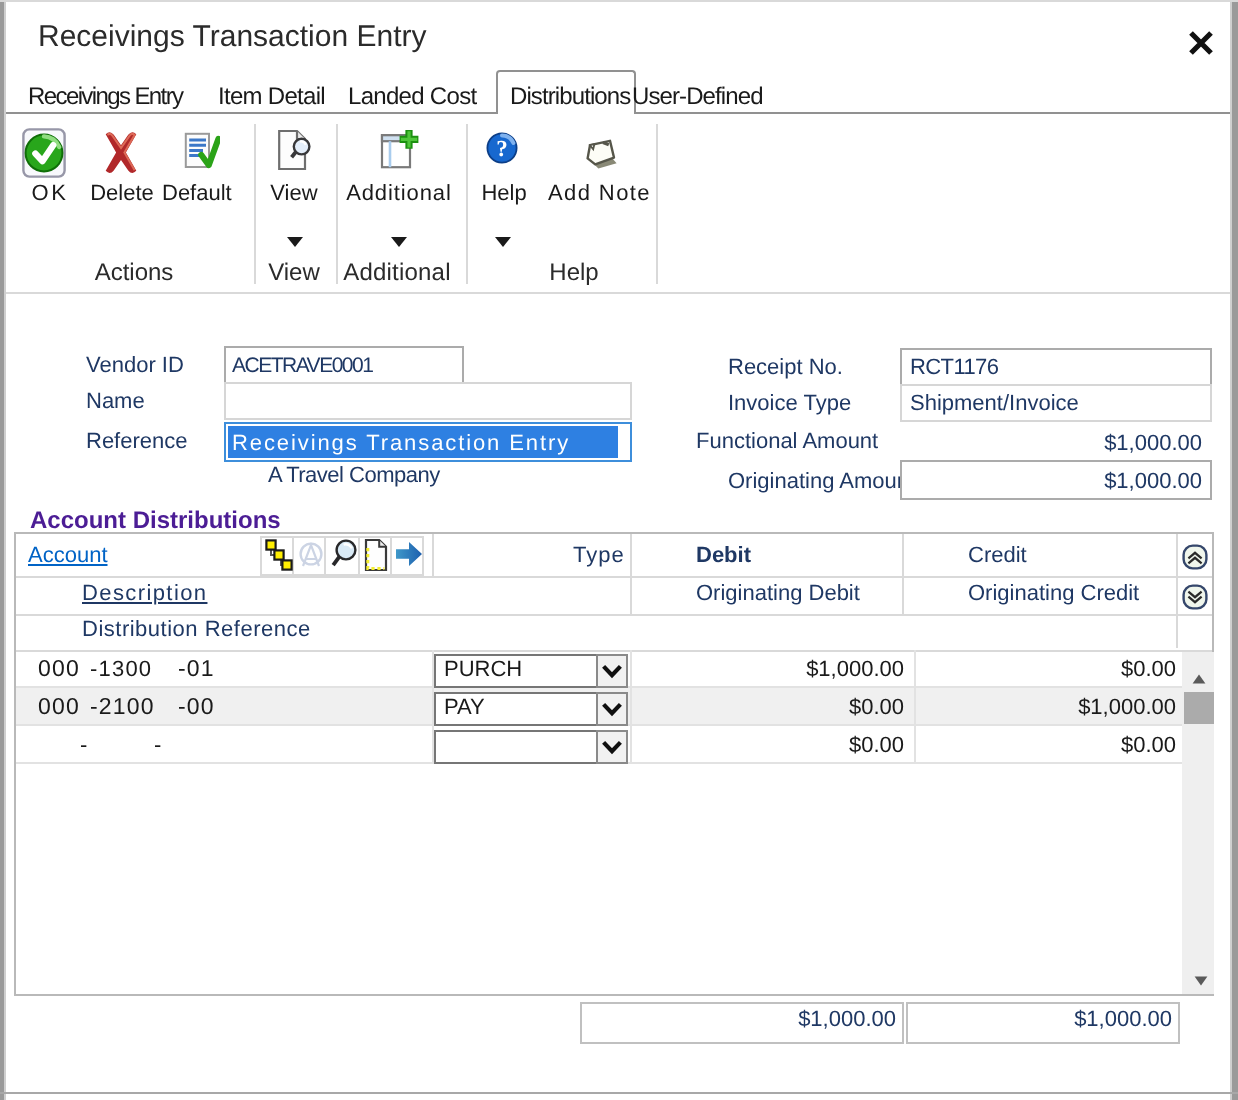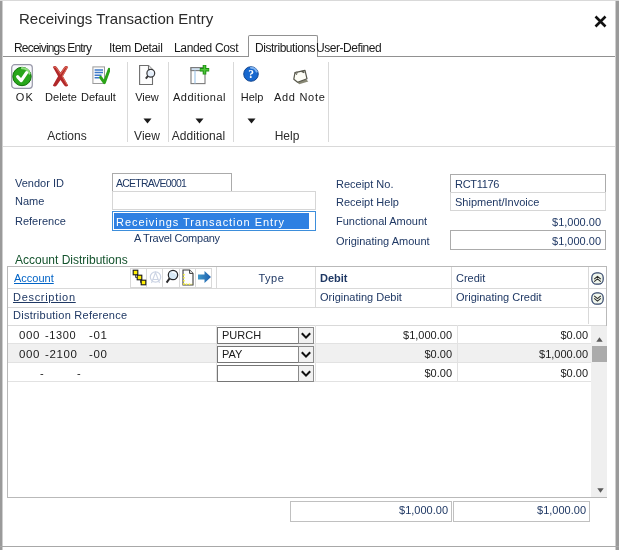--- a/index.html
+++ b/index.html
@@ -1,19 +1,19 @@
 <!DOCTYPE html>
 <html><head>
 <meta charset="utf-8">
 <style>
 * { margin:0; padding:0; box-sizing:border-box; }
 html,body { width:619px; height:550px; background:#ffffff; font-family:"Liberation Sans", sans-serif; overflow:hidden; }
 #win { position:absolute; left:0; top:0; width:523px; height:550px; background:#fff; }
 .abs { position:absolute; }
-.lbl { position:absolute; font-size:11px; color:#1f3864; white-space:nowrap; }
+.lbl { position:absolute; font-size:11px; color:#1f3864; white-space:nowrap;margin-left:28px; }
 .val { position:absolute; font-size:11px; color:#1f3864; white-space:nowrap; }
 .blk { position:absolute; font-size:11px; color:#1a1a1a; white-space:nowrap; }
 .box { position:absolute; background:#fff; border:1px solid #ababab; }
 .lightbox { position:absolute; background:#fff; border:1px solid #d6d6d6; }
 .gridline { position:absolute; background:#d9d9d9; }
 .sep { position:absolute; width:1px; background:#d9d9d9; }
 </style>
 </head>
 <body>
 <div id="win">
@@ -114,41 +114,41 @@
 
   <div class="blk" style="left:37px;top:129px;width:60px;text-align:center;color:#2b2b2b;font-size:12px;">Actions</div>
   <div class="blk" style="left:132px;top:129px;width:30px;text-align:center;color:#2b2b2b;font-size:12px;">View</div>
   <div class="blk" style="left:170px;top:129px;width:57px;text-align:center;color:#2b2b2b;font-size:12px;letter-spacing:0.1px;">Additional</div>
   <div class="blk" style="left:272px;top:129px;width:30px;text-align:center;color:#2b2b2b;font-size:12px;">Help</div>
 
   <div class="lbl" style="left:15px;top:177px;">Vendor ID</div>
   <div class="lbl" style="left:15px;top:195px;">Name</div>
   <div class="lbl" style="left:15px;top:215px;">Reference</div>
   <div class="lbl" style="left:336px;top:178px;">Receipt No.</div>
-  <div class="lbl" style="left:336px;top:196px;">Receipt Help</div>
-  <div class="lbl" style="left:336px;top:215px;">Functional Amount</div>
+  <div class="lbl" style="left:336px;top:196px;">Invoice Type</div>
+  <div class="lbl" style="left:320px;top:215px;">Functional Amount</div>
   <div class="lbl" style="left:336px;top:235px;">Originating Amount</div>
 
   <div class="box" style="left:112px;top:173px;width:120px;height:19px;"></div>
   <div class="val" style="left:116px;top:177px;font-size:10.5px;letter-spacing:-0.75px;">ACETRAVE0001</div>
   <div class="lightbox" style="left:112px;top:191px;width:204px;height:19px;"></div>
   <div class="val" style="left:134px;top:196px;letter-spacing:-0.25px;margin-top:36px;">A Travel Company</div>
   <div class="abs" style="left:112px;top:211px;width:204px;height:20px;background:#fff;border:1px solid #3d8edb;"></div>
   <div class="abs" style="left:114px;top:213px;width:195px;height:16px;background:#2e80e2;"></div>
   <div class="abs" style="left:116px;top:216px;font-size:11px;letter-spacing:0.95px;color:#fff;white-space:nowrap;">Receivings Transaction Entry</div>
 
   <div class="box" style="left:450px;top:174px;width:156px;height:19px;"></div>
   <div class="val" style="left:455px;top:178px;letter-spacing:-0.3px;">RCT1176</div>
   <div class="lightbox" style="left:450px;top:192px;width:156px;height:19px;"></div>
   <div class="val" style="left:455px;top:196px;">Shipment/Invoice</div>
   <div class="val" style="left:450px;top:216px;width:151px;text-align:right;">$1,000.00</div>
   <div class="box" style="left:450px;top:230px;width:156px;height:20px;"></div>
   <div class="val" style="left:450px;top:235px;width:151px;text-align:right;">$1,000.00</div>
 
-  <div class="abs" style="left:15px;top:253px;font-size:12px;color:#14532d;">Account Distributions</div>
+  <div class="abs" style="left:15px;top:253px;font-size:12px;color:#4c1d95;font-weight:bold;">Account Distributions</div>
 
   <div class="abs" style="left:7px;top:266px;width:600px;height:232px;border:1px solid #b9b9b9;background:#fff;"></div>
   <div id="grid">
 
     <div class="gridline" style="left:8px;top:288px;width:598px;height:1px;"></div>
     <div class="gridline" style="left:8px;top:307px;width:598px;height:1px;"></div>
     <div class="abs" style="left:8px;top:325px;width:598px;height:1px;background:#d9d9d9;"></div>
 
     <div class="gridline" style="left:216px;top:267px;width:1px;height:21px;"></div>
     <div class="gridline" style="left:315px;top:267px;width:1px;height:40px;"></div>

